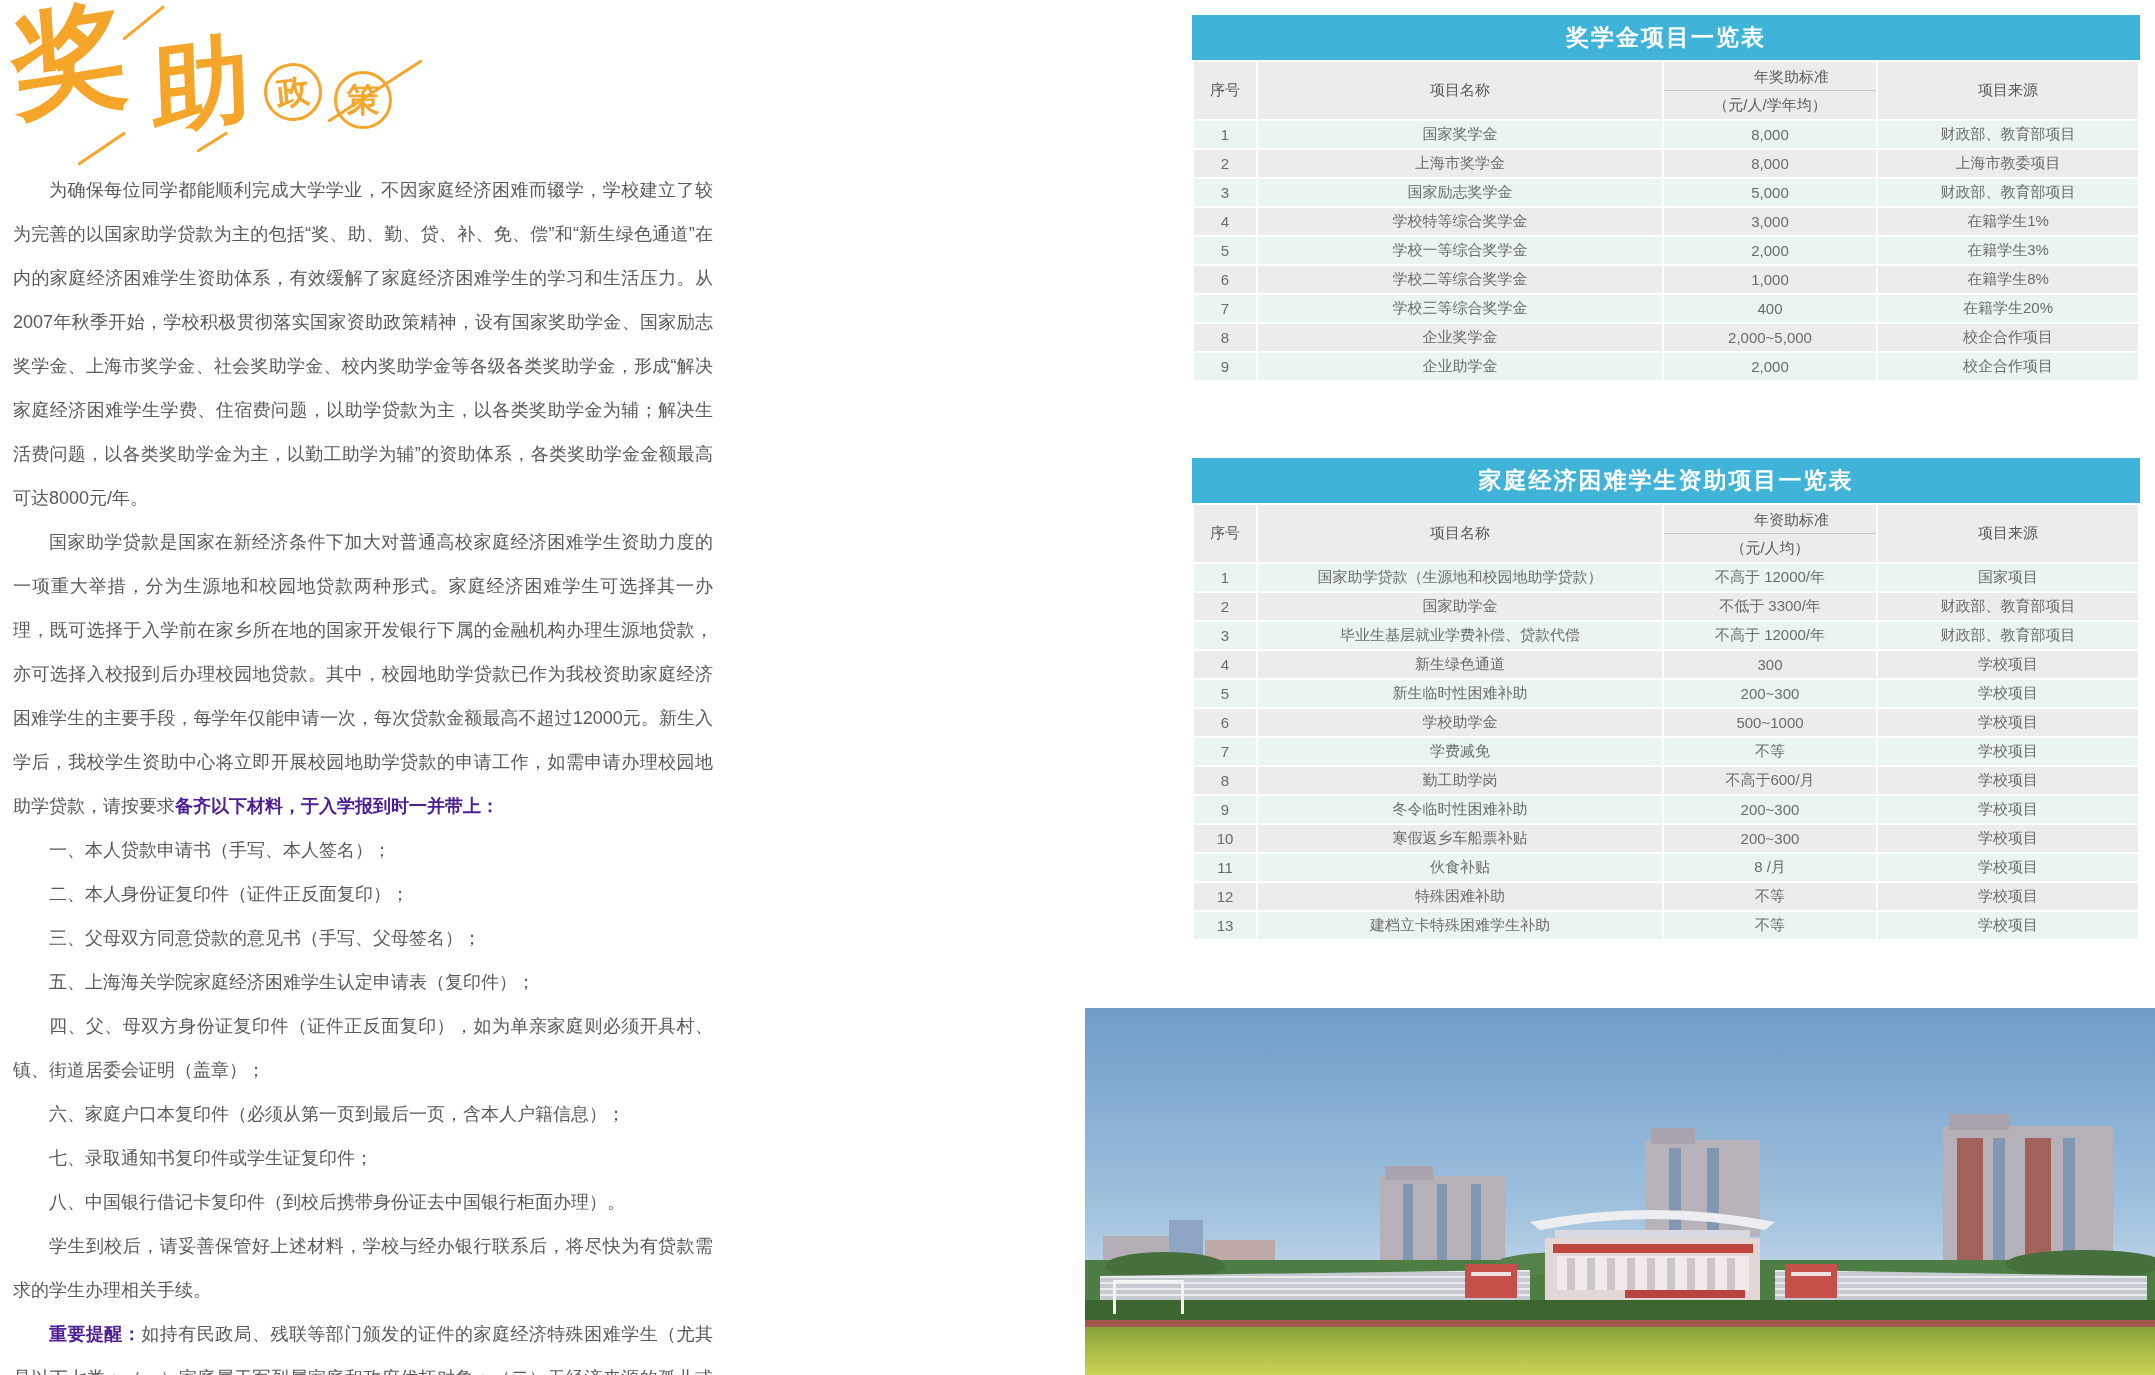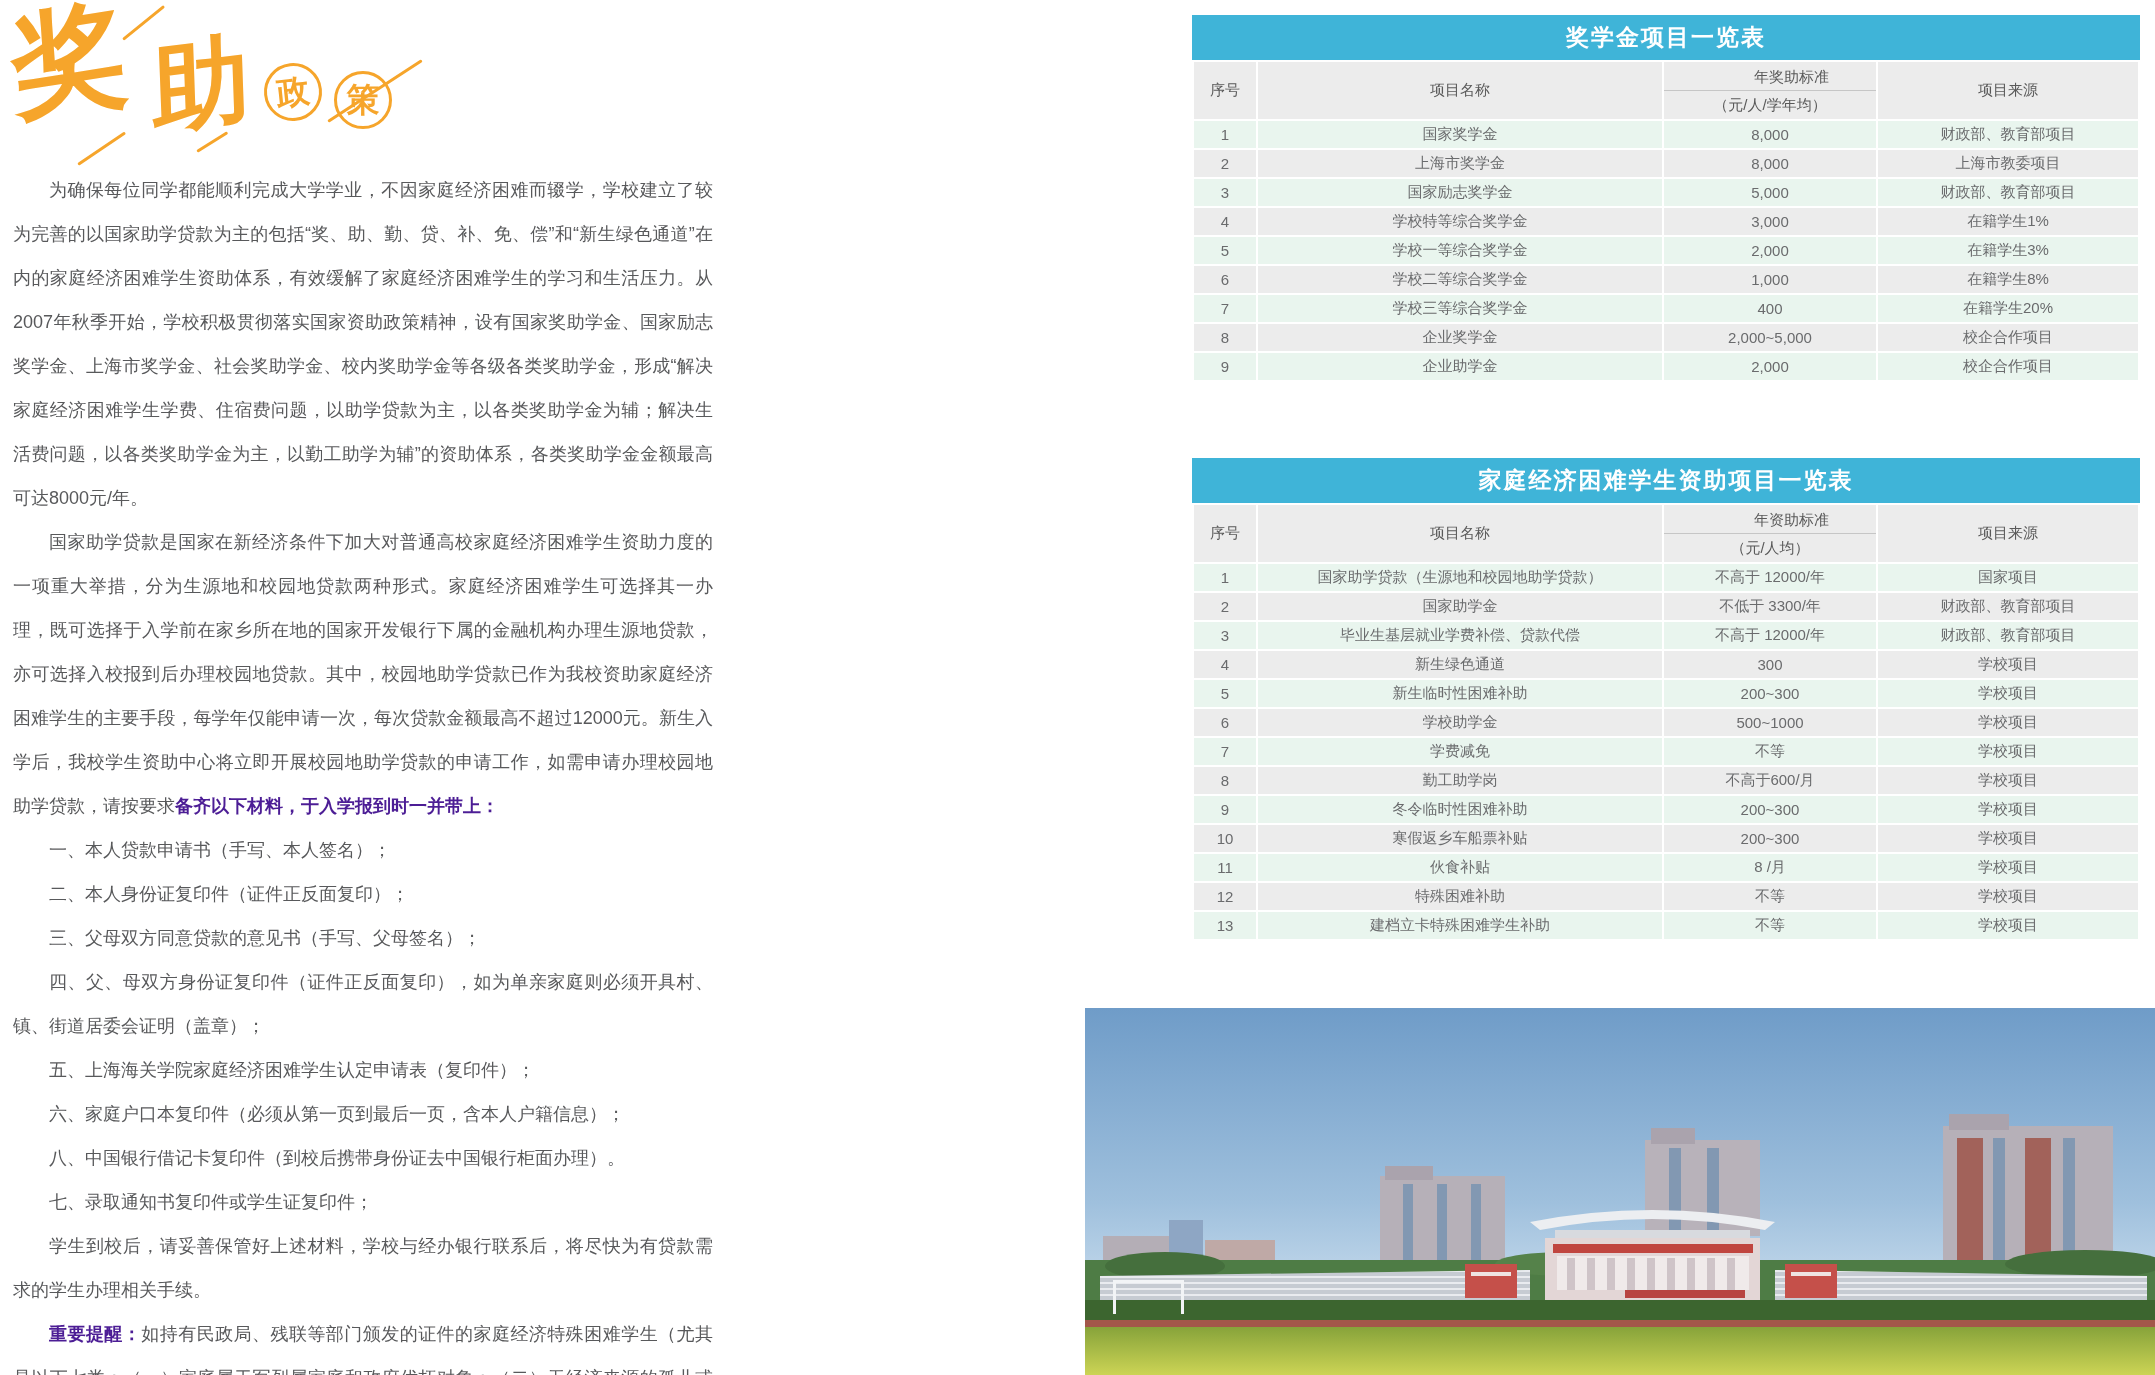--- a/index.html
+++ b/index.html
@@ -64,25 +64,25 @@
     <div class="slash s4"></div>
   </header>
 
   <main class="article">
     <p>为确保每位同学都能顺利完成大学学业，不因家庭经济困难而辍学，学校建立了较为完善的以国家助学贷款为主的包括“奖、助、勤、贷、补、免、偿”和“新生绿色通道”在内的家庭经济困难学生资助体系，有效缓解了家庭经济困难学生的学习和生活压力。从2007年秋季开始，学校积极贯彻落实国家资助政策精神，设有国家奖助学金、国家励志奖学金、上海市奖学金、社会奖助学金、校内奖助学金等各级各类奖助学金，形成“解决家庭经济困难学生学费、住宿费问题，以助学贷款为主，以各类奖助学金为辅；解决生活费问题，以各类奖助学金为主，以勤工助学为辅”的资助体系，各类奖助学金金额最高可达8000元/年。</p>
     <p><span>国家助学贷款是国家在新经济条件下加大对普通高校家庭经济困难学生资助力度的一项重大举措，分为生源地和校园地贷款两种形式。家庭经济困难学生可选择其一办理，既可选择于入学前在家乡所在地的国家开发银行下属的金融机构办理生源地贷款，亦可选择入校报到后办理校园地贷款。其中，校园地助学贷款已作为我校资助家庭经济困难学生的主要手段，每学年仅能申请一次，每次贷款金额最高不超过12000元。新生入学后，我校学生资助中心将立即开展校园地助学贷款的申请工作，如需申请办理校园地助学贷款，请按要求</span><b>备齐以下材料，于入学报到时一并带上：</b></p>
     <div>
         <p>一、本人贷款申请书（手写、本人签名）；</p>
         <p>二、本人身份证复印件（证件正反面复印）；</p>
         <p>三、父母双方同意贷款的意见书（手写、父母签名）；</p>
+        <p>五、上海海关学院家庭经济困难学生认定申请表（复印件）；</p>
         <p>四、父、母双方身份证复印件（证件正反面复印），如为单亲家庭则必须开具村、镇、街道居委会证明（盖章）；</p>
-        <p>五、上海海关学院家庭经济困难学生认定申请表（复印件）；</p>
         <p>六、家庭户口本复印件（必须从第一页到最后一页，含本人户籍信息）；</p>
+        <p>七、录取通知书复印件或学生证复印件；</p>
         <p>八、中国银行借记卡复印件（到校后携带身份证去中国银行柜面办理）。</p>
-        <p>七、录取通知书复印件或学生证复印件；</p>
       </div>
     <p>学生到校后，请妥善保管好上述材料，学校与经办银行联系后，将尽快为有贷款需求的学生办理相关手续。</p>
     <p><b>重要提醒：</b><span>如持有民政局、残联等部门颁发的证件的家庭经济特殊困难学生（尤其是以下七类：（一）家庭属于军烈属家庭和政府优抚对象；（二）无经济来源的孤儿或农村五保户；（三）建档立卡困难户；（四）低保户、特困供养人员；（五）父母残障导致丧失劳动能力；（六）学生本人残障；（七）其他特殊情况造成家庭经济情况特别困难的。）等情况家庭学生，请带相关证明材料复印件一份，以供学校在家庭经济困难学生认定时使用。</span></p>
   </main>
 
   <section class="tbl tbl1">
     <div class="tbl-title">奖学金项目一览表</div>
     <table>
       <colgroup>
           <col style="width:62px">

